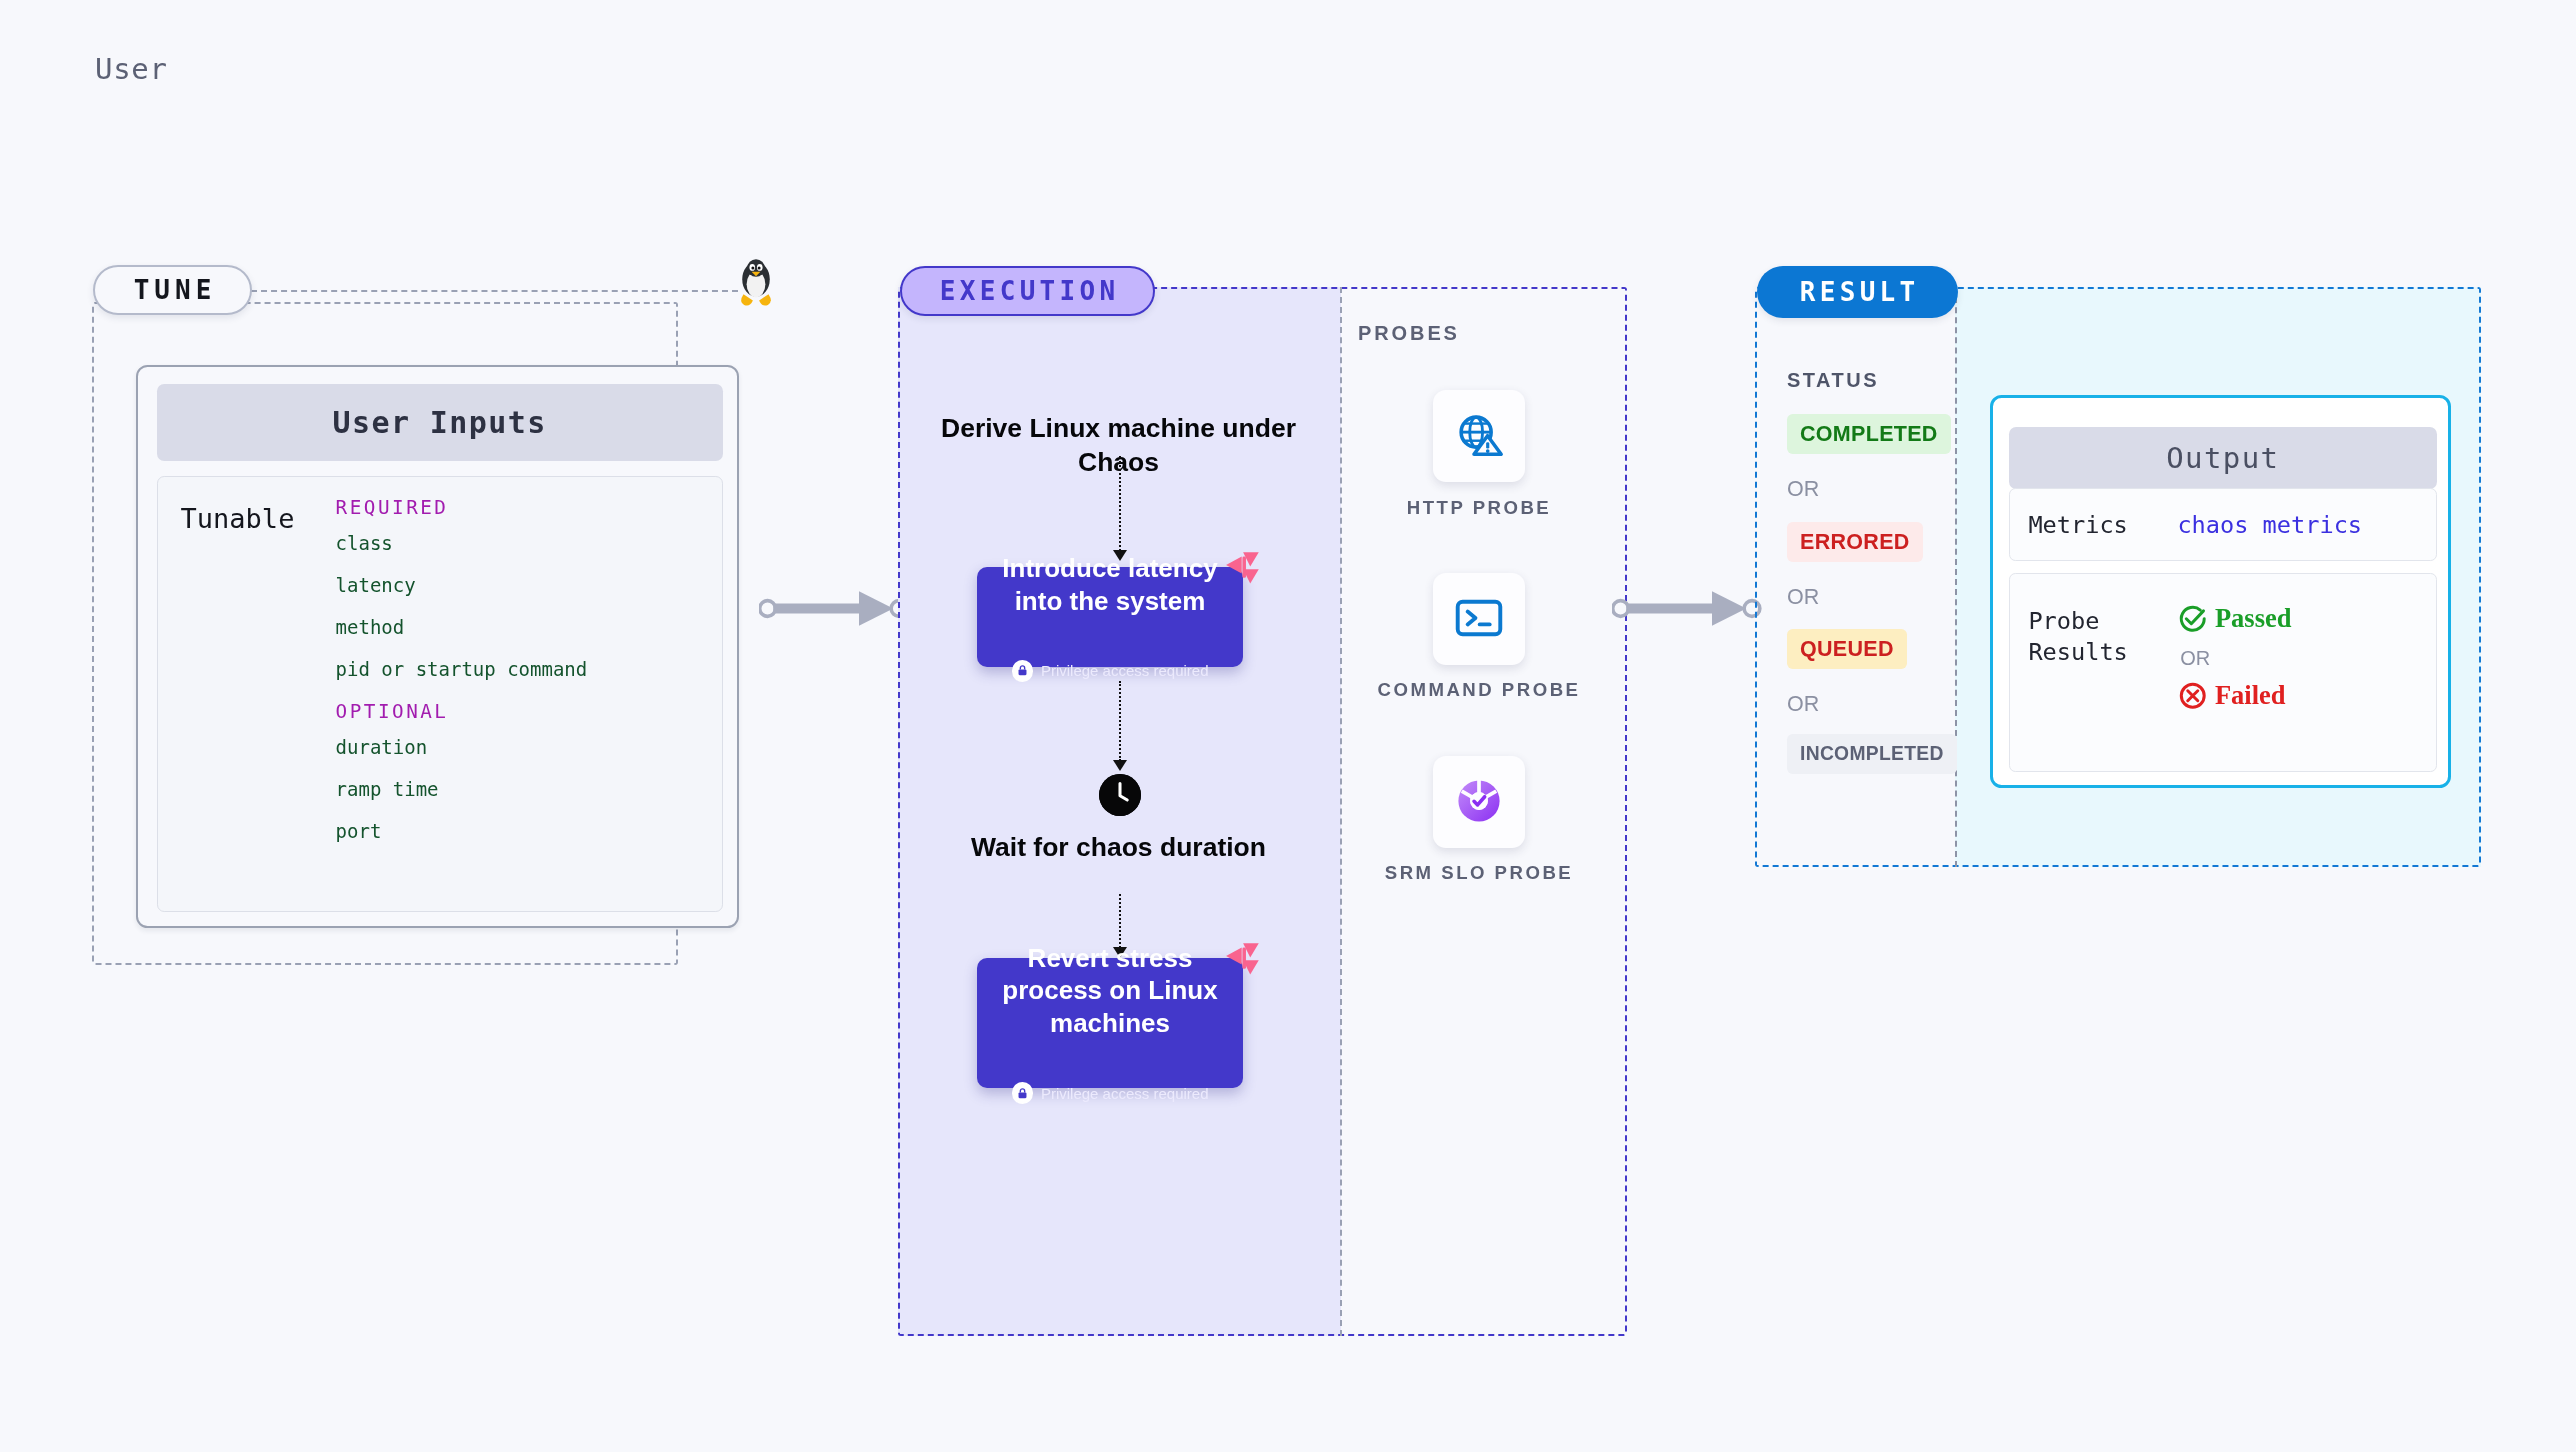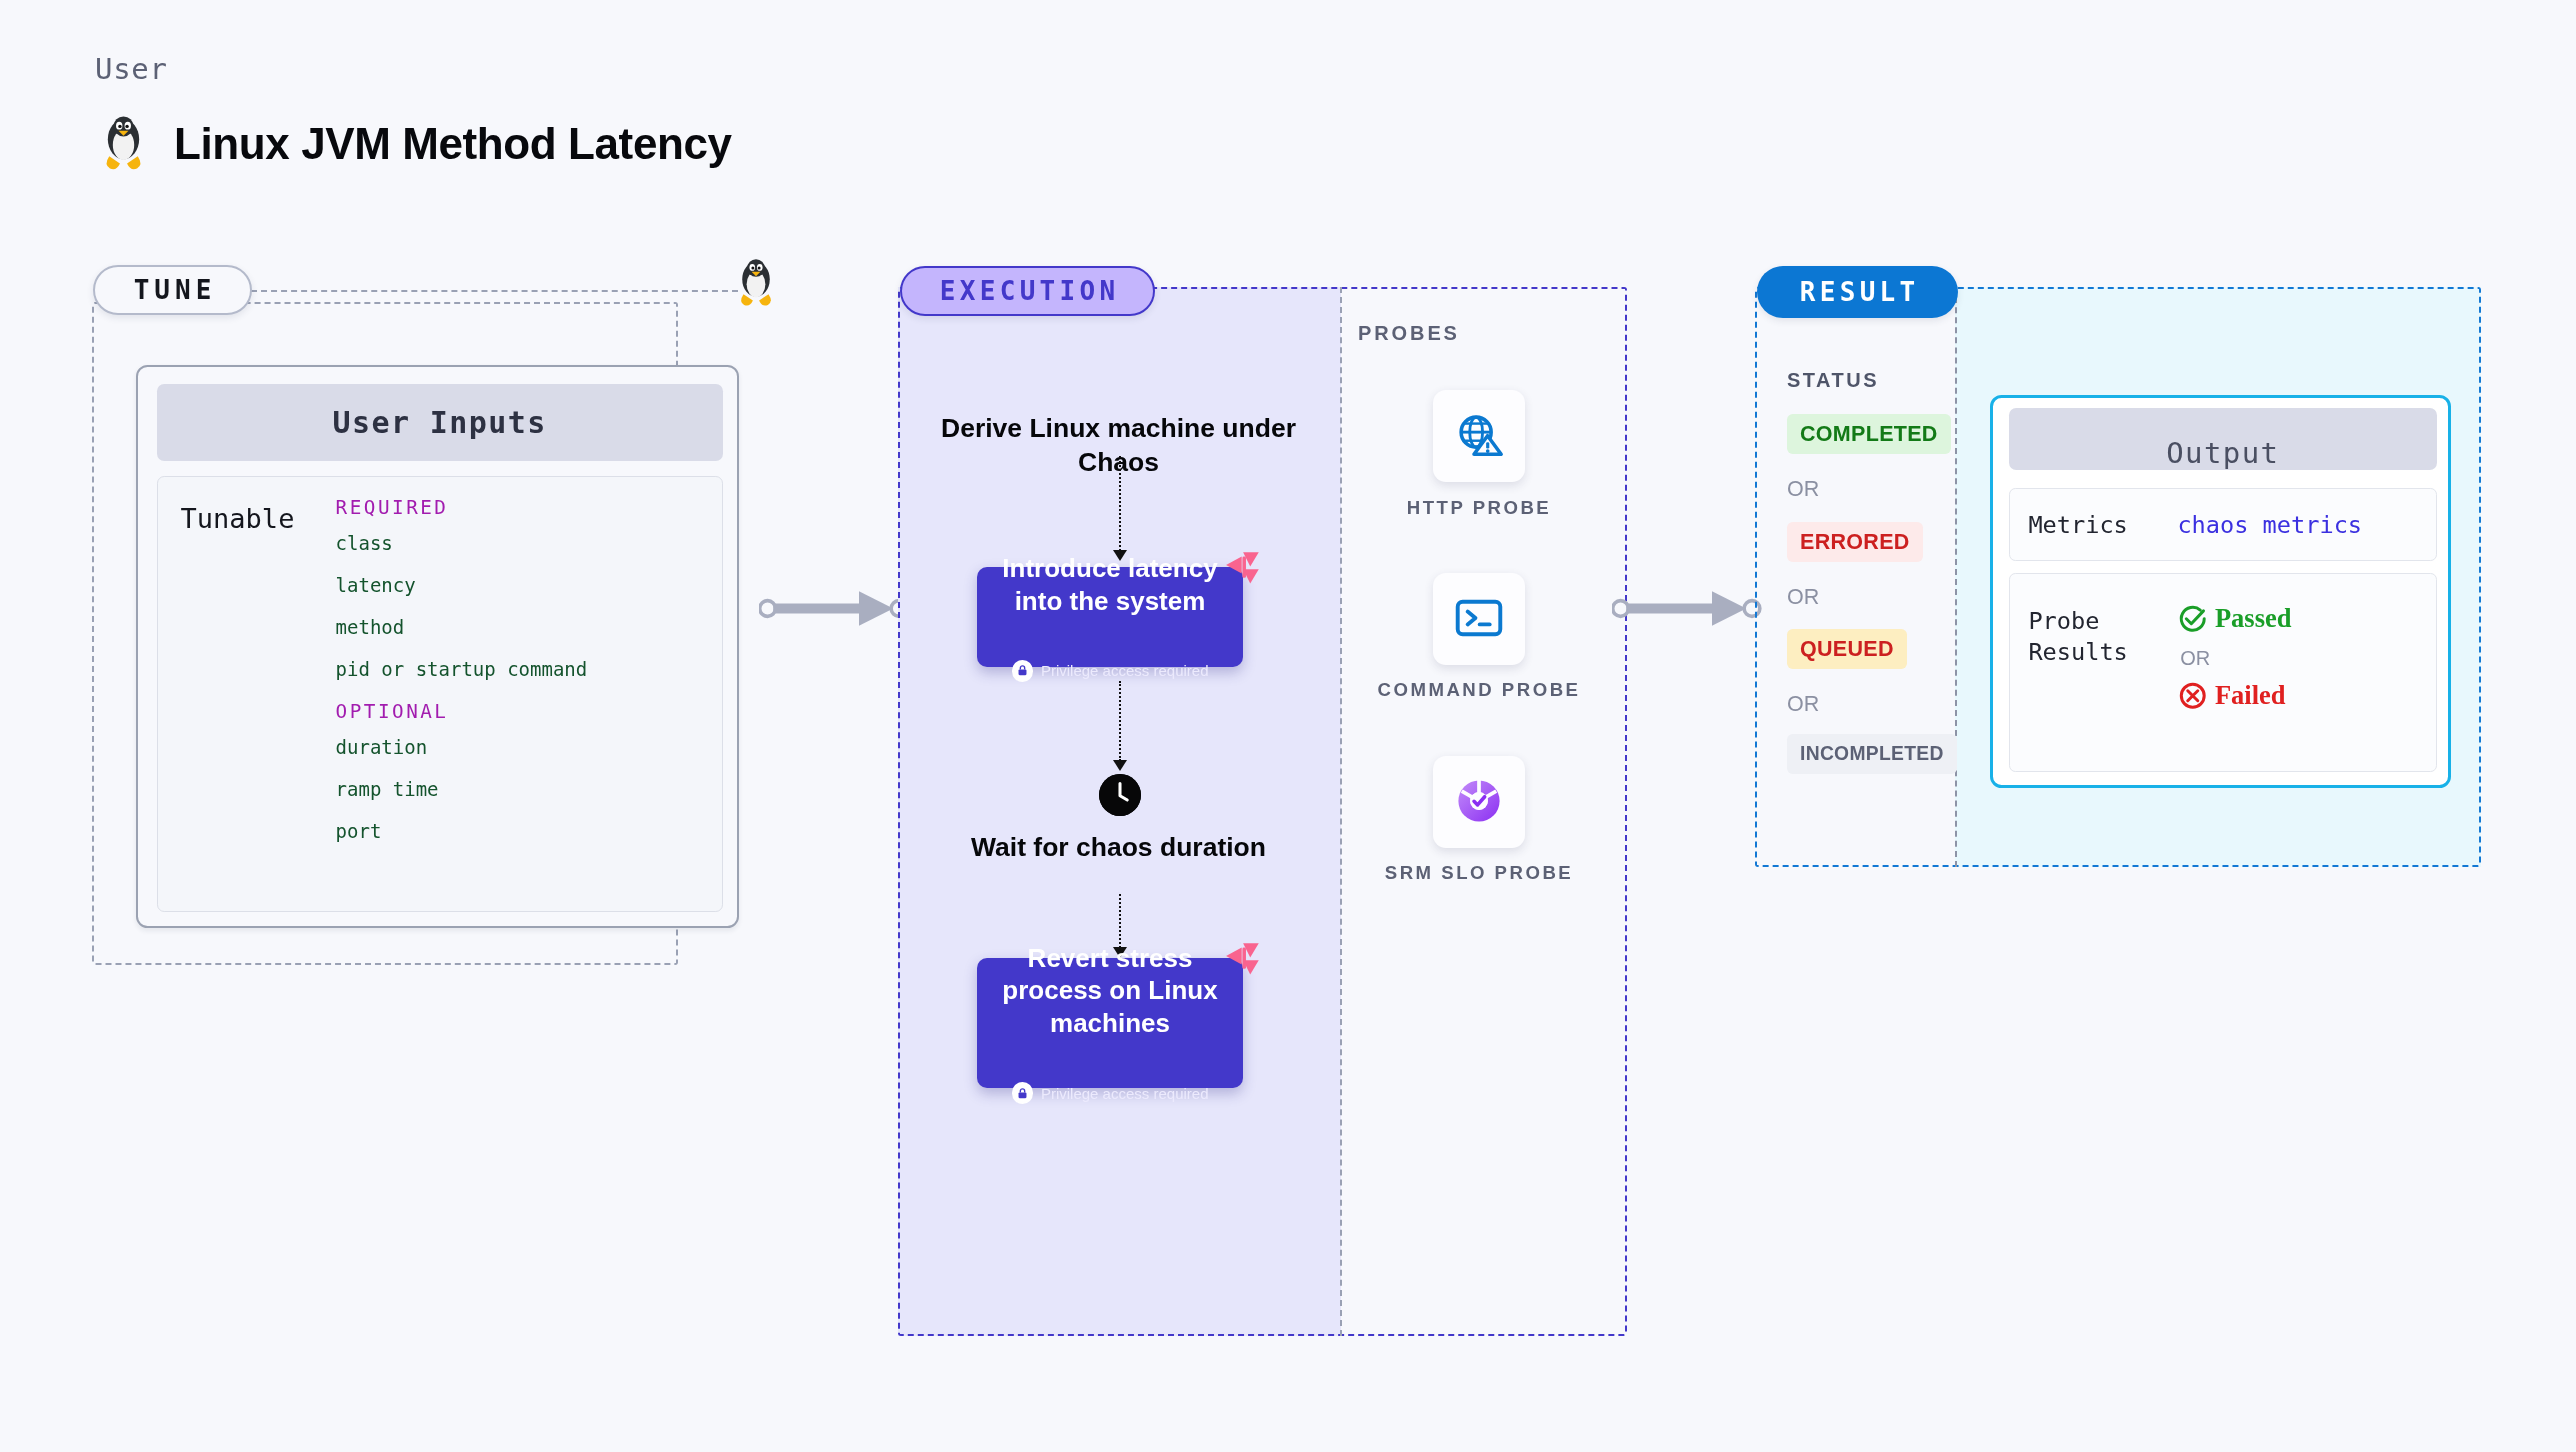--- a/index.html
+++ b/index.html
@@ -212,23 +212,23 @@
   #badge-queued    { top: 629px; background: #fdeec1; color: #cc2020; }
   #or-3 { top: 692px; }
   #badge-incompleted { top: 734px; background: #eef0f5; color: #5c6175; font-size: 19.3px; }
 
   .output-card {
     position: absolute; left: 1990px; top: 395px;
     width: 461px; height: 393px;
     border: 3.6px solid #18b1e8; border-radius: 11.5px; background: #ffffff;
   }
   .output-head {
-    position: absolute; left: 15.8px; top: 10px; width: 428px; height: 62px;
+    position: absolute; left: 15.8px; top: 29px; width: 428px; height: 62px;
     background: #d9dbe8; border-radius: 7.2px;
-    display: flex; align-items: flex-end; justify-content: center;
+    display: flex; align-items: center; justify-content: center;
   }
   .output-head span {
     font-family: "DejaVu Sans Mono", monospace; font-size: 29px;
     color: #4a4f62; letter-spacing: 1.4px;
   }
   .metrics-row {
     position: absolute; left: 15.8px; top: 90px; width: 428px; height: 73px;
     border: 1.4px solid #e2e5ec; border-radius: 6.4px; background: #fbfcfe;
     display: flex; align-items: center;
   }
@@ -258,37 +258,20 @@
   #connector-1 { left: 759px; top: 587px; }
   #connector-2 { left: 1612px; top: 587px; }
 </style>
 </head>
 <body>
 
 <div id="root">
 
   <div class="fault-kicker">User</div>
 
-  <div class="title-row">
-    <span>
-      <svg class="tux" width="47" height="57" viewBox="0 0 66 80">
-        <ellipse cx="33" cy="34" rx="22" ry="28" fill="#2b2f33"></ellipse>
-        <ellipse cx="33" cy="42" rx="15" ry="21" fill="#f2f2f2"></ellipse>
-        <circle cx="33" cy="16" r="14" fill="#2b2f33"></circle>
-        <ellipse cx="27" cy="15" rx="4.5" ry="5.5" fill="#fff"></ellipse>
-        <ellipse cx="39" cy="15" rx="4.5" ry="5.5" fill="#fff"></ellipse>
-        <circle cx="28" cy="16" r="2.4" fill="#111"></circle>
-        <circle cx="38" cy="16" r="2.4" fill="#111"></circle>
-        <path d="M26 22 L40 22 L33 29 Z" fill="#f6b40e"></path>
-        <path d="M13 58 q-8 12 1 17 q9 4 14 -7 z" fill="#f6b40e"></path>
-        <path d="M53 58 q8 12 -1 17 q-9 4 -14 -7 z" fill="#f6b40e"></path>
-      </svg>
-    </span>
-    <span class="title-text">Linux JVM Method Latency</span>
-  </div>
 
   <div class="tune-box"></div>
   <div class="tune-dash-top"></div>
 
   <div class="pill pill-tune">
     <span>TUNE</span>
   </div>
 
   <div class="tux-corner">
     <svg width="42" height="50" viewBox="0 0 66 80">

